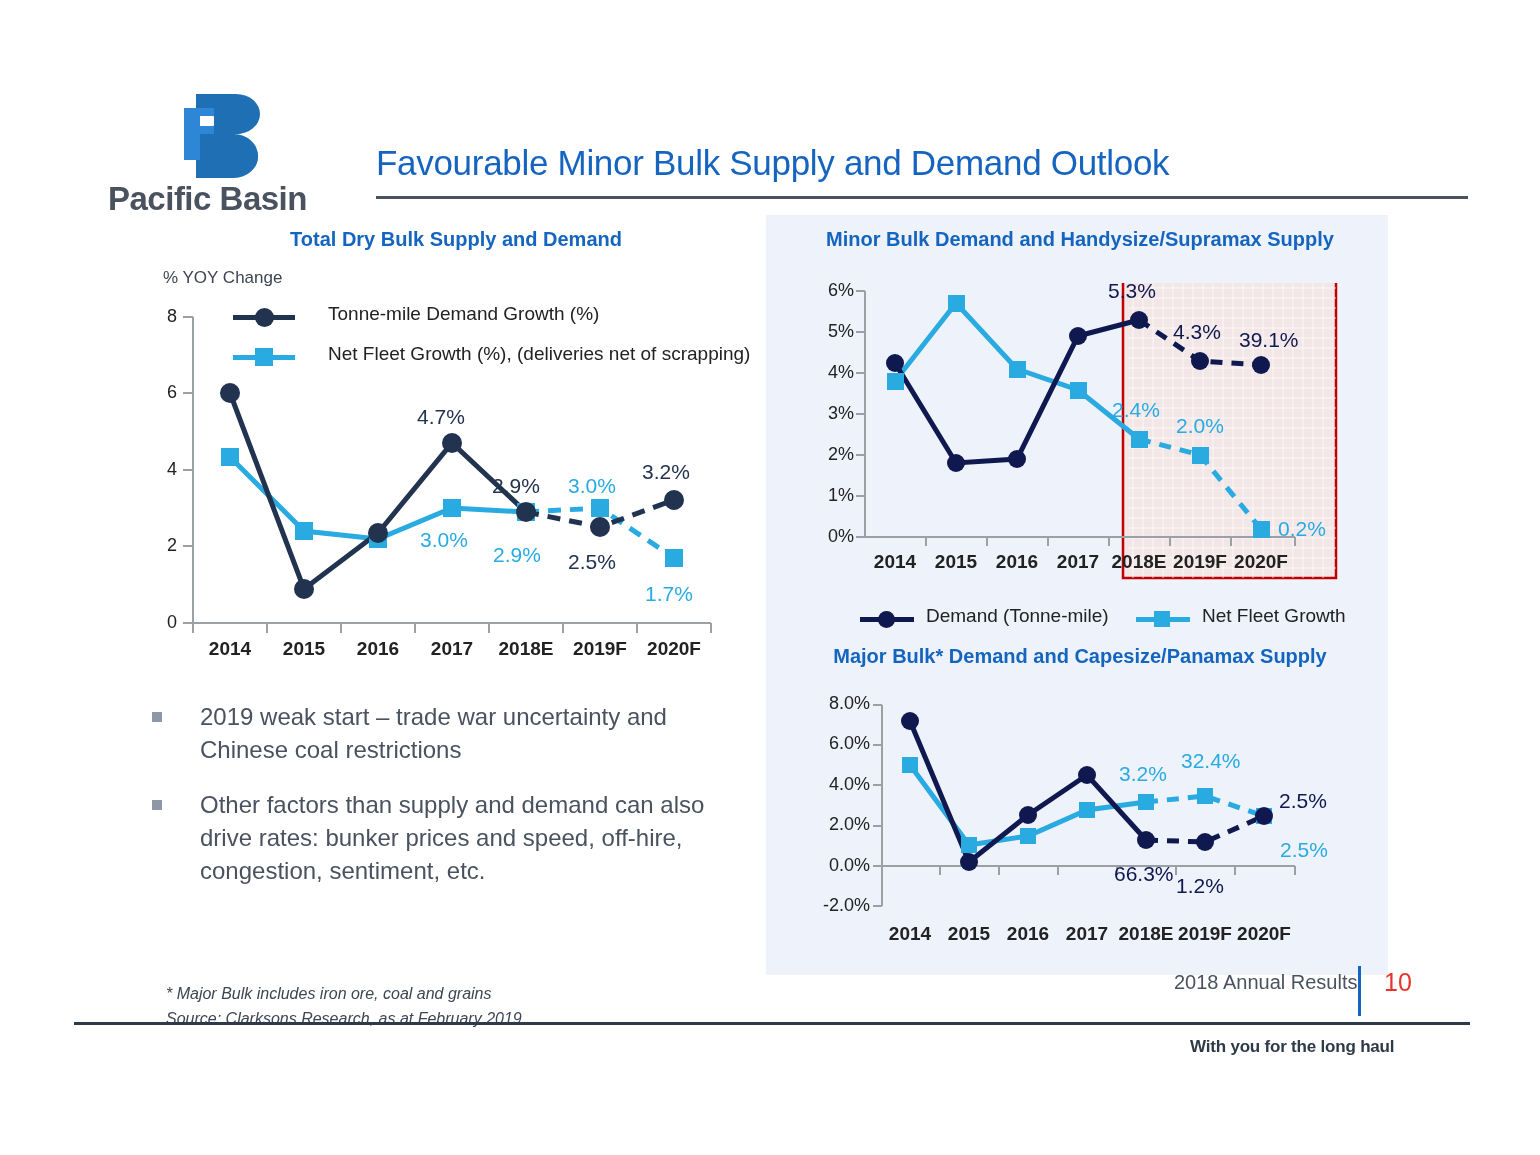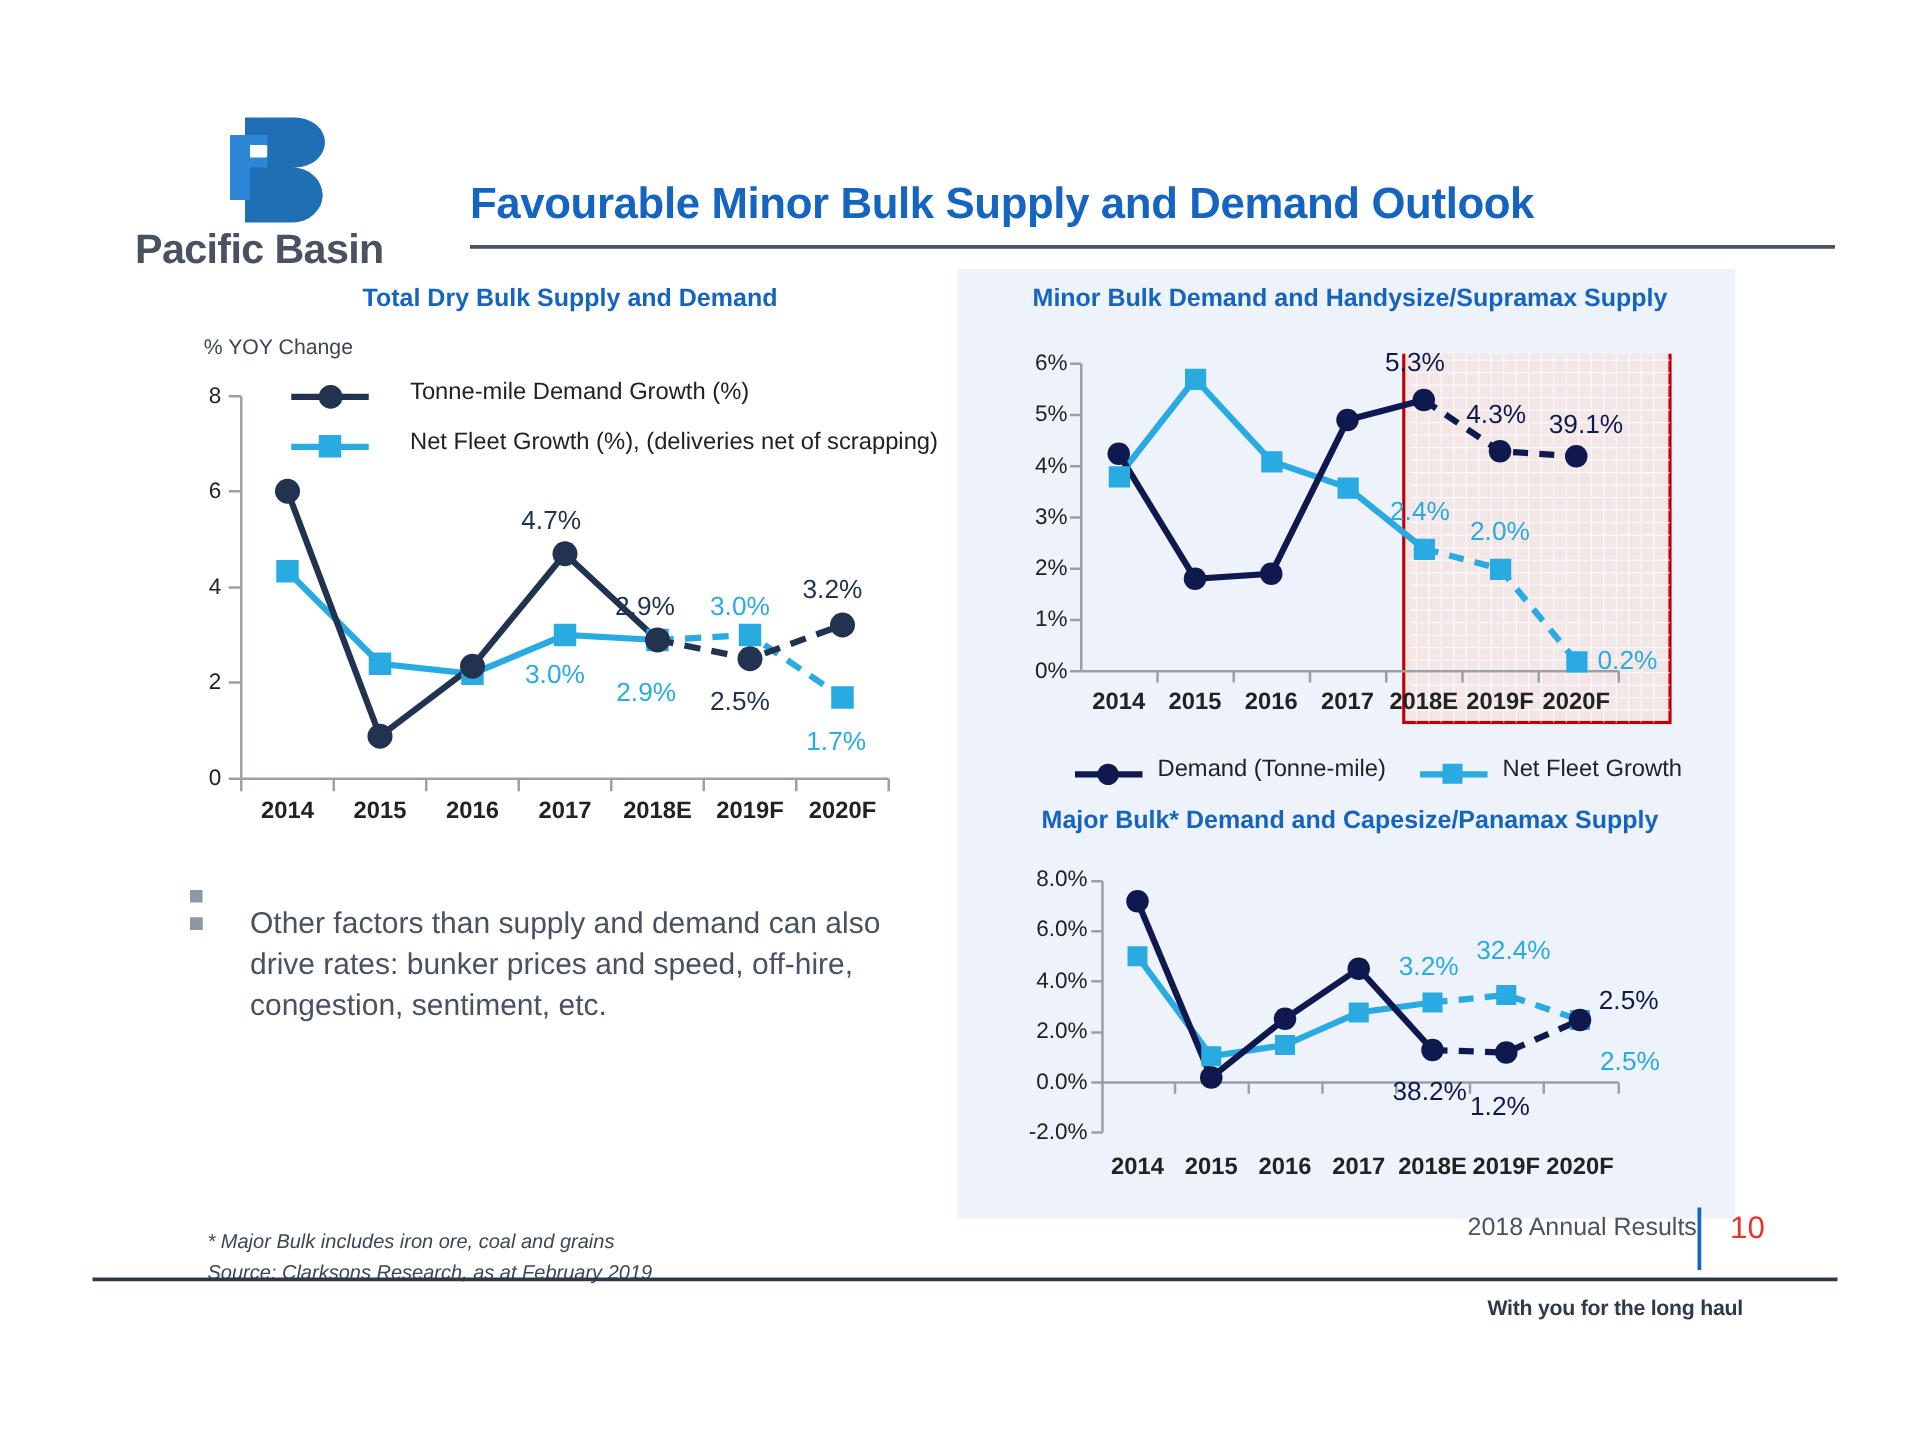--- a/index.html
+++ b/index.html
@@ -7,21 +7,21 @@
        font-family:"Liberation Sans","DejaVu Sans",sans-serif;color:#3d4652;}
   .abs{position:absolute;}
 
   
   #logo-block{left:108px;top:92px;width:240px;height:125px;}
   #logo-mark{position:absolute;left:70px;top:0;width:100px;height:88px;}
   #logo-word{position:absolute;left:0;top:88px;width:240px;
      font-size:33px;font-weight:bold;color:#4a5260;letter-spacing:-0.5px;line-height:37px;}
 
   #slide-title{left:376px;top:143px;width:1010px;
-     font-size:35px;font-weight:bold;color:#1565C0;letter-spacing:-0.3px;}
+     font-size:35px;font-weight:normal;color:#1565C0;letter-spacing:-0.3px;}
   #title-rule{left:376px;top:196px;width:1092px;height:3px;background:#4a5260;}
 
   
   #left-chart-title{left:156px;top:228px;width:600px;text-align:center;
      font-size:20px;font-weight:bold;color:#1565C0;}
   #left-axis-note{left:163px;top:268px;font-size:17px;color:#3d4652;}
 
   #left-plot{left:155px;top:300px;width:570px;height:345px;}
 
   .legend-row{position:absolute;font-size:19px;color:#222;white-space:nowrap;}
@@ -170,20 +170,21 @@
   
   <div class="vlabel" style="left:265px;top:228px;color:#29ABE2;">3.0%</div>
   <div class="vlabel" style="left:338px;top:243px;color:#29ABE2;">2.9%</div>
   <div class="vlabel" style="left:413px;top:174px;color:#29ABE2;">3.0%</div>
   <div class="vlabel" style="left:490px;top:282px;color:#29ABE2;">1.7%</div>
 </div>
 
 <div class="abs" id="bullets">
   <div class="bullet">
     <span class="marker"></span>
+    <span>2019 weak start – trade war uncertainty and Chinese coal restrictions</span>
   </div>
   <div class="bullet">
     <span class="marker"></span>
   </div>
   <div class="bullet">
     <span class="marker"></span>
     <span>Other factors than supply and demand can also drive rates: bunker prices and speed, off-hire, congestion, sentiment, etc.</span>
   </div>
 </div>
 
@@ -388,21 +389,21 @@
   <div class="axis-lbl" style="left:-42px;top:200px;width:72px;">-2.0%</div>
 
   <div class="xcat" style="left:28px;top:228px;width:84px;">2014</div>
   <div class="xcat" style="left:87px;top:228px;width:84px;">2015</div>
   <div class="xcat" style="left:146px;top:228px;width:84px;">2016</div>
   <div class="xcat" style="left:205px;top:228px;width:84px;">2017</div>
   <div class="xcat" style="left:264px;top:228px;width:84px;">2018E</div>
   <div class="xcat" style="left:323px;top:228px;width:84px;">2019F</div>
   <div class="xcat" style="left:382px;top:228px;width:84px;">2020F</div>
 
-  <div class="vlabel" style="left:274px;top:167px;color:#10194f;">38.2%</div>
+  <div class="vlabel" style="left:274px;top:167px;color:#10194f;">66.3%</div>
   <div class="vlabel" style="left:336px;top:167px;color:#10194f;margin-top:12px;">1.2%</div>
   <div class="vlabel" style="left:439px;top:94px;color:#10194f;">2.5%</div>
   <div class="vlabel" style="left:279px;top:67px;color:#29ABE2;">3.2%</div>
   <div class="vlabel" style="left:341px;top:54px;color:#29ABE2;">32.4%</div>
   <div class="vlabel" style="left:440px;top:143px;color:#29ABE2;">2.5%</div>
 </div>
 
 <div class="abs" id="footer-rule"></div>
 <div class="abs" id="footer-deck">2018 Annual Results</div>
 <div class="abs" id="footer-div"></div>

